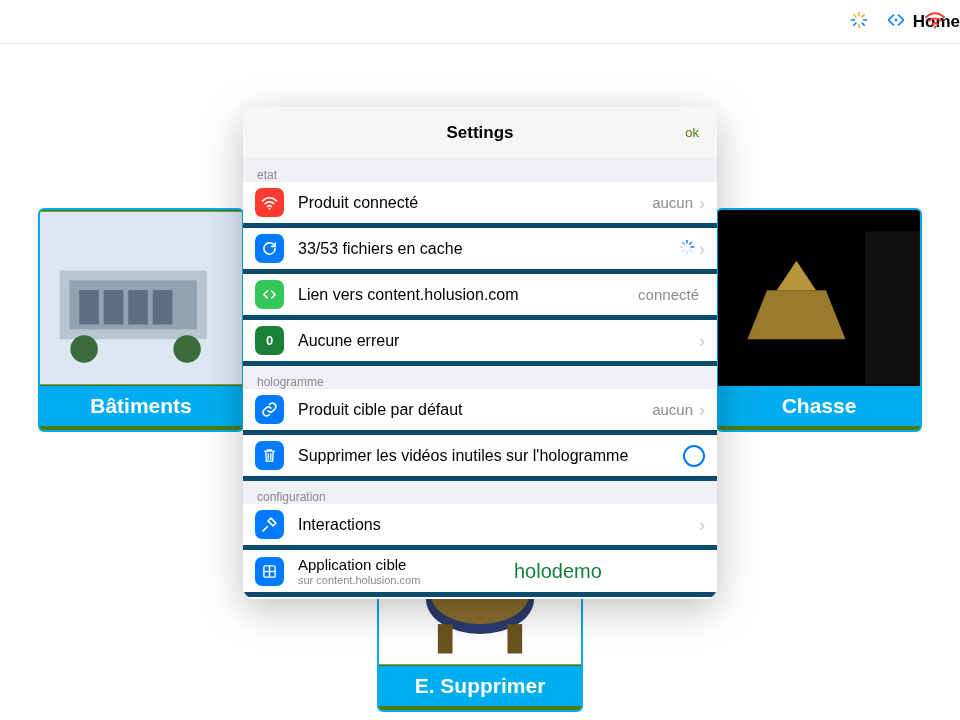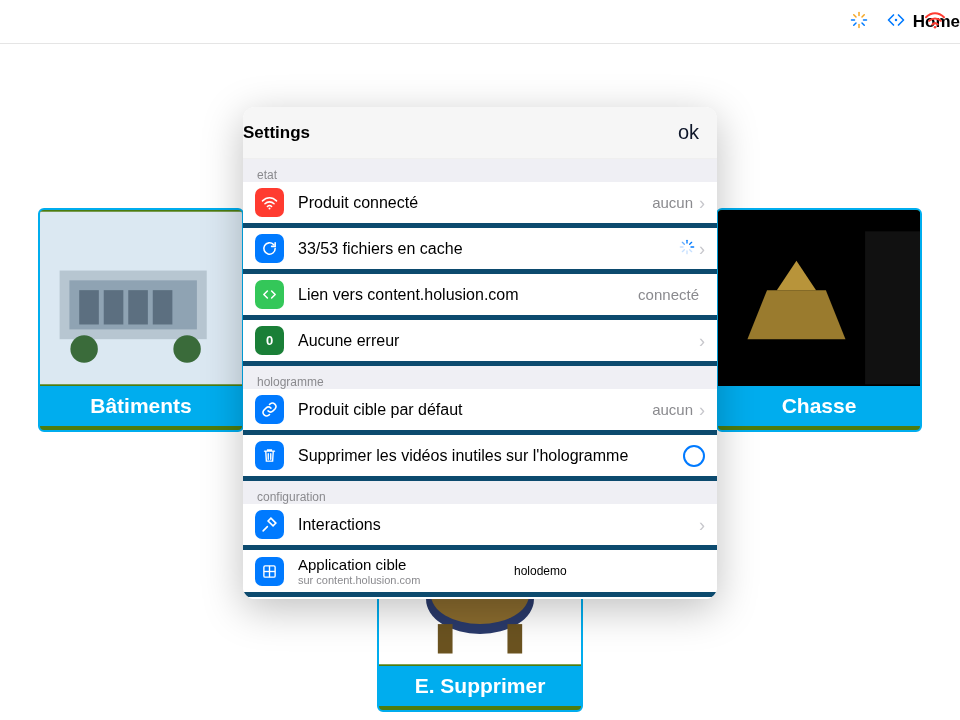--- a/index.html
+++ b/index.html
@@ -10,34 +10,34 @@
   .wifi-red { color: #ff3b30; }
   .cards { position: relative; width: 100%; height: calc(720px - 44px); }
   .card { position: absolute; width: 206px; height: 224px; border: 2px solid #00adee; border-radius: 6px; overflow: hidden; background: #4d7c0f; }
   .card-img { width: 100%; height: 176px; display: flex; align-items: center; justify-content: center; font-size: 11px; color: #888; overflow: hidden; }
   .card-label { height: 40px; background: #00adee; color: #fff; font-weight: 700; font-size: 21px; display: flex; align-items: center; justify-content: center; }
   .card-left  { left: 38px;  top: 164px; }
   .card-right { left: 716px; top: 164px; }
   .card-bottom{ left: 377px; top: 444px; }
   .card-right .card-img { background:#000; color:#876; }
   .popover { position: absolute; left: 243px; top: 63px; width: 474px; height: 492px; background: #fff; border-radius: 12px; box-shadow: 0 10px 40px rgba(0,0,0,0.25); overflow: hidden; }
-  .pop-header { height: 52px; display: flex; align-items: center; position: relative; border-bottom: 1px solid #efefef; background:#f6f6f6; }
+  .pop-header { height: 52px; display: flex; align-items: center; justify-content: center; position: relative; border-bottom: 1px solid #efefef; background:#f6f6f6; }
   .pop-title { font-weight: 700; font-size: 17px; }
-  .pop-ok { position: absolute; right: 18px; color: #0f172a; font-size: 20px; }
+  .pop-ok { position: absolute; right: 18px; color: #4d7c0f; font-size: 13px; }
   .section-header { background: #efeff4; color: #8a8a8e; font-size: 12px; padding: 9px 14px 0; }
   .row { display: flex; align-items: center; min-height: 44px; padding: 6px 12px 6px 12px; background: #fff; border-bottom: 5px solid #0c4a6e; }
   .row:last-child { border-bottom: none; }
   .icon-sq { width: 29px; height: 29px; border-radius: 7px; display: flex; align-items: center; justify-content: center; flex-shrink: 0; margin-right: 14px; color: #fff; }
   .icon-count { font-size: 13px; font-weight:600; }
   .row-label { flex: 1; font-size: 16px; color:#000; }
   .row-sub { font-size: 11px; color: #8a8a8e; margin-top:1px; }
   .row-value { color: #8a8a8e; font-size: 15px; margin-right: 6px; }
   .chevron { color: #c7c7cc; font-size: 18px; line-height:1; }
   .circle-empty { width: 22px; height: 22px; border: 2px solid #007aff; border-radius: 50%; }
-  .app-input { border:none; font-size:12px; outline:none; text-align:left; color:#000000; }
+  .app-input { border:none; font-size:20px; outline:none; text-align:left; color:#15803d; }
   
   .bg-red { background:#ff3b30; } .bg-blue{background:#007aff;} .bg-green{background:#34c759;} .bg-dgreen{background:#1a7f37;}
   
   .spin-star { width:18px;height:18px; }
 </style>
 </head>
 <body>
 
 <div class="nav">
   <div class="nav-title">Home</div>

